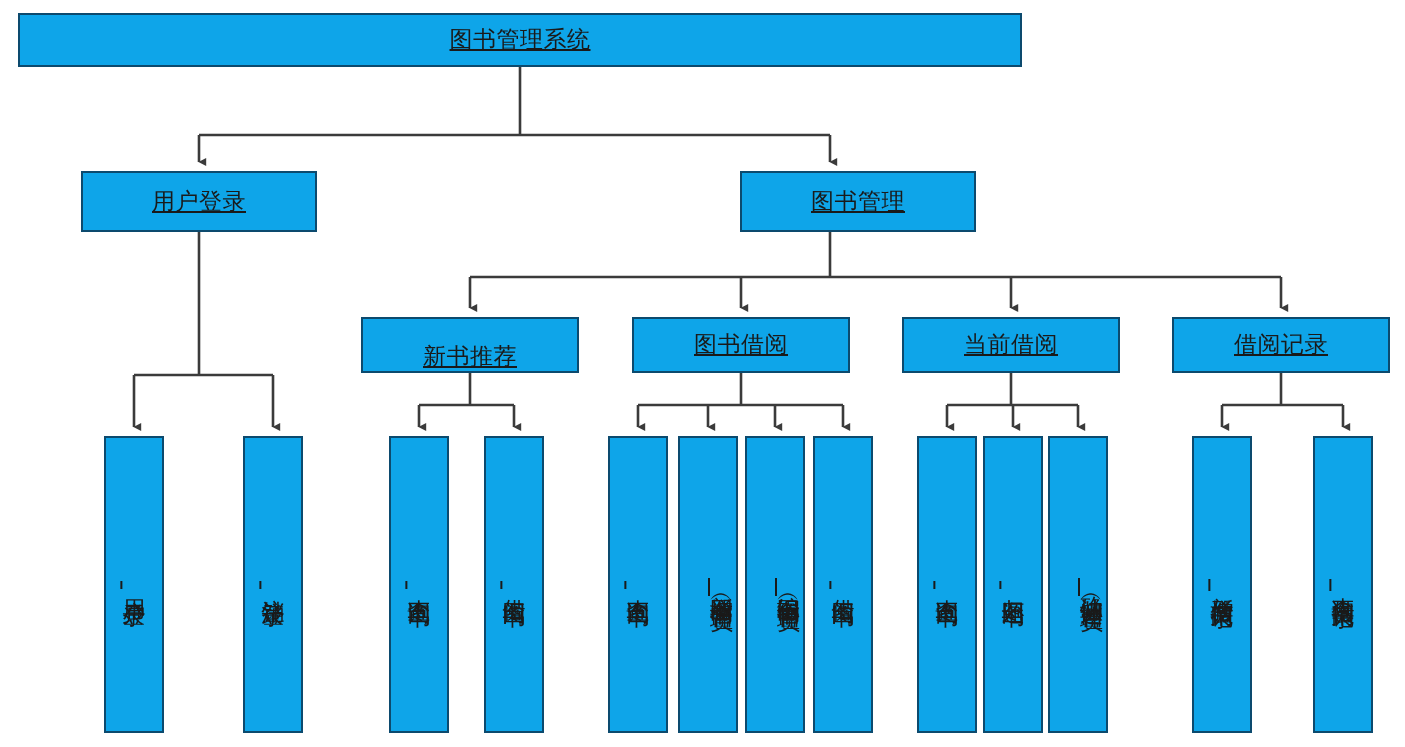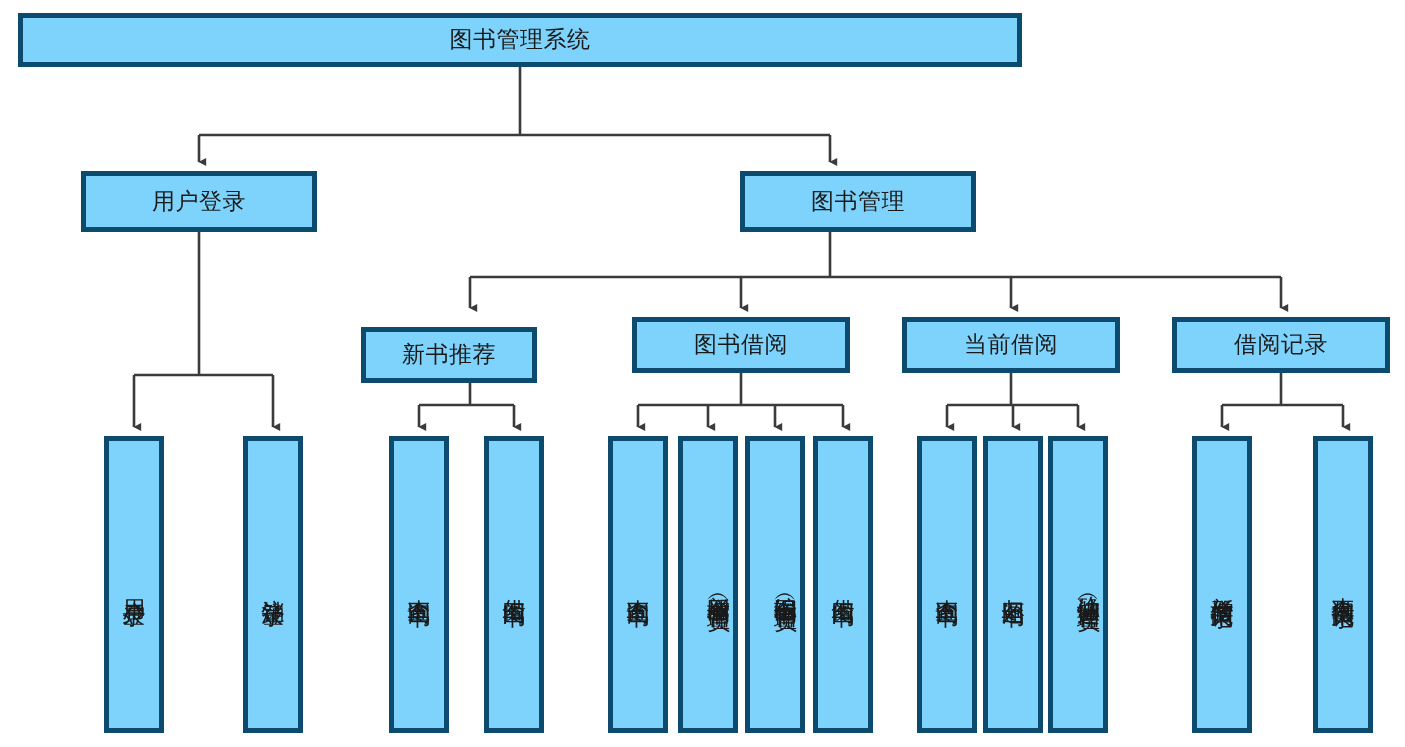--- a/index.html
+++ b/index.html
@@ -21,26 +21,27 @@
     position: absolute;
     left: 0;
     top: 0;
     width: 1405px;
     height: 747px;
     pointer-events: none;
   }
   .node {
     position: absolute;
     box-sizing: border-box;
-    border: 5px solid #0c4a6e;
-    background: #7dd3fc;
+    border: 2px solid #0c4a6e;
+    background: #0ea5e9;
     display: flex;
     align-items: center;
     justify-content: center;
     color: #1a1a1a;
+    text-decoration: underline;
   }
   .node.horizontal {
     font-size: 23px;
     line-height: 1.2;
     letter-spacing: 0.5px;
   }
   .node.vertical {
     writing-mode: vertical-rl;
     text-orientation: upright;
     font-size: 23px;
@@ -127,21 +128,21 @@
     <span class="label">图书管理系统</span>
   </div>
 
   <div class="node horizontal" style="left:81px; top:171px; width:236px; height:61px;">
     <span class="label">用户登录</span>
   </div>
   <div class="node horizontal" style="left:712px; top:171px; width:236px; height:61px;margin-left:28px;">
     <span class="label">图书管理</span>
   </div>
 
-  <div class="node horizontal" style="left:361px; top:327px; width:176px; height:56px;">
+  <div class="node horizontal" style="left:361px; top:317px; width:218px; height:56px;align-items:flex-end;">
     <span class="label">新书推荐</span>
   </div>
   <div class="node horizontal" style="left:902px; top:317px; width:218px; height:56px;">
     <span class="label">当前借阅</span>
   </div>
   <div class="node horizontal" style="left:632px; top:317px; width:218px; height:56px;">
     <span class="label">图书借阅</span>
   </div>
   <div class="node horizontal" style="left:1172px; top:317px; width:218px; height:56px;">
     <span class="label">借阅记录</span>

